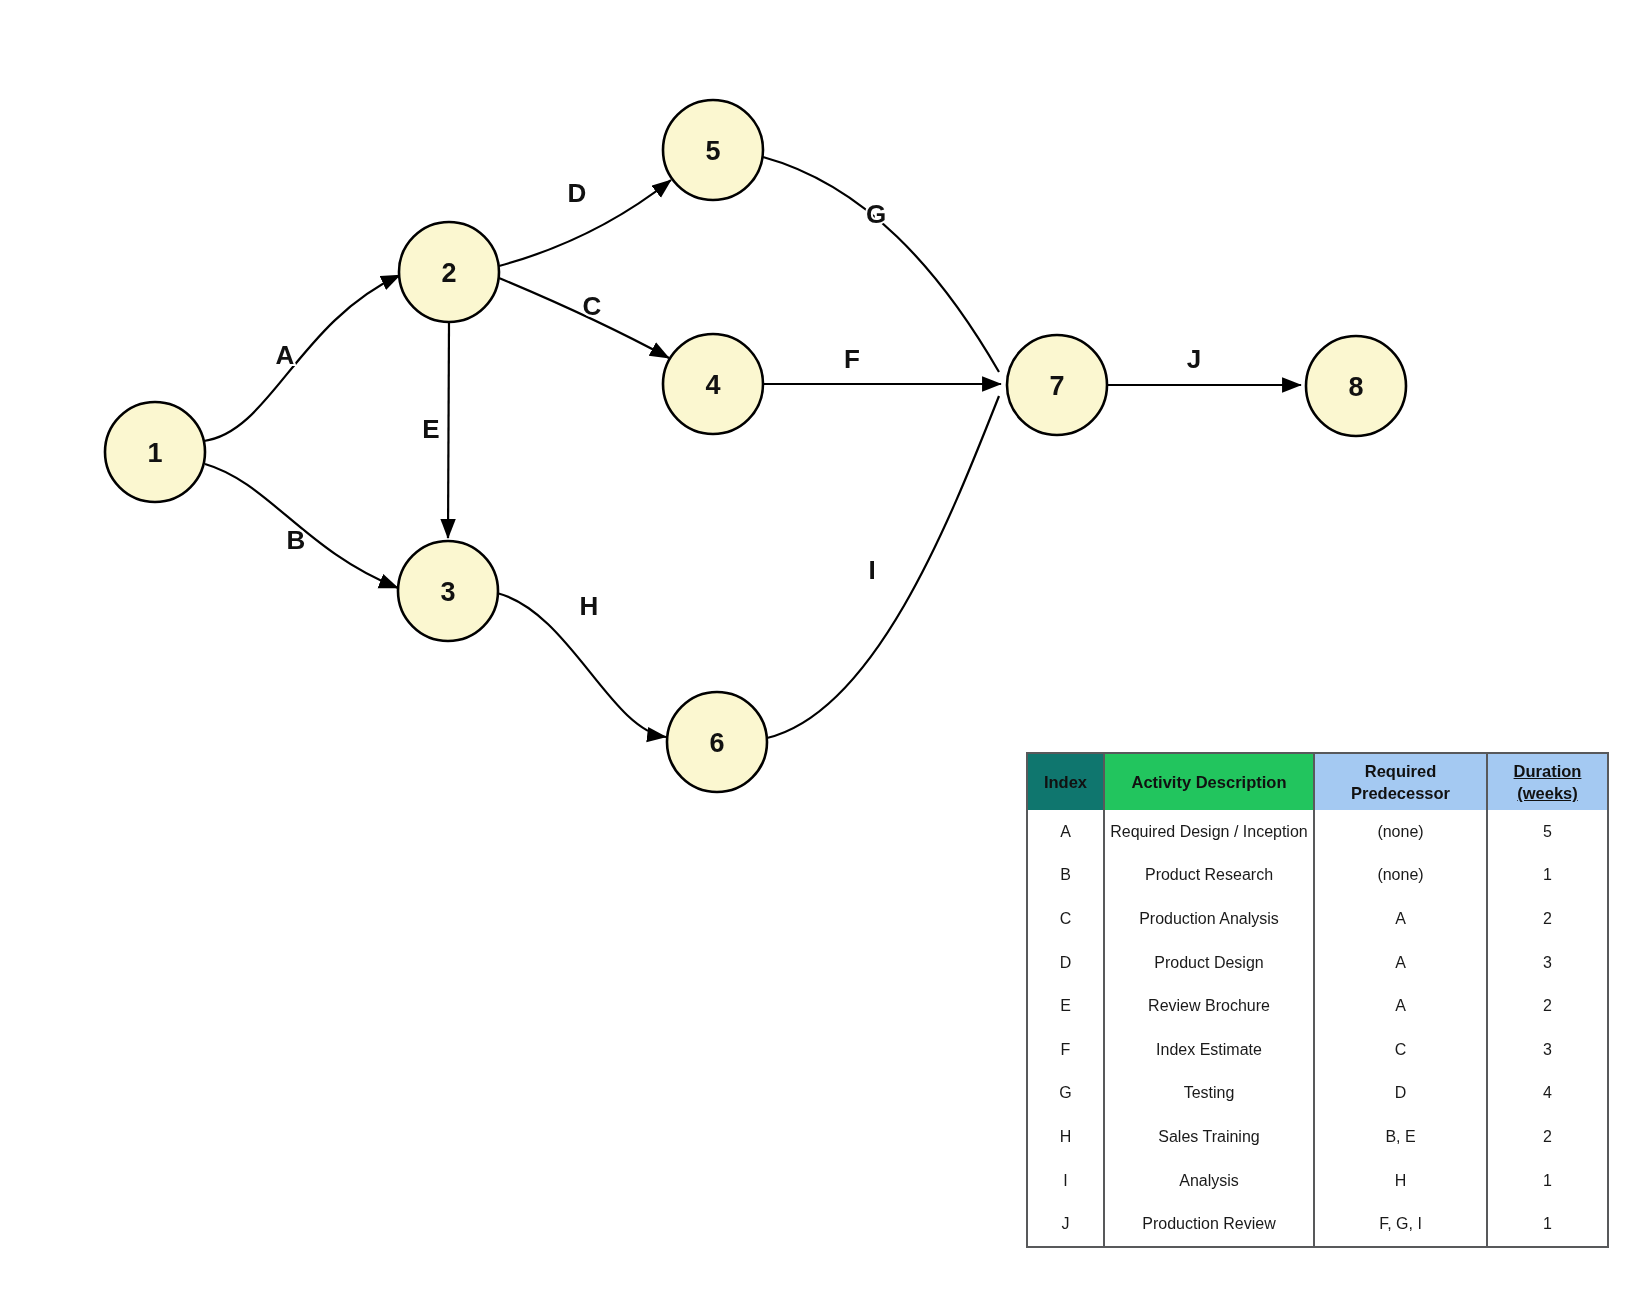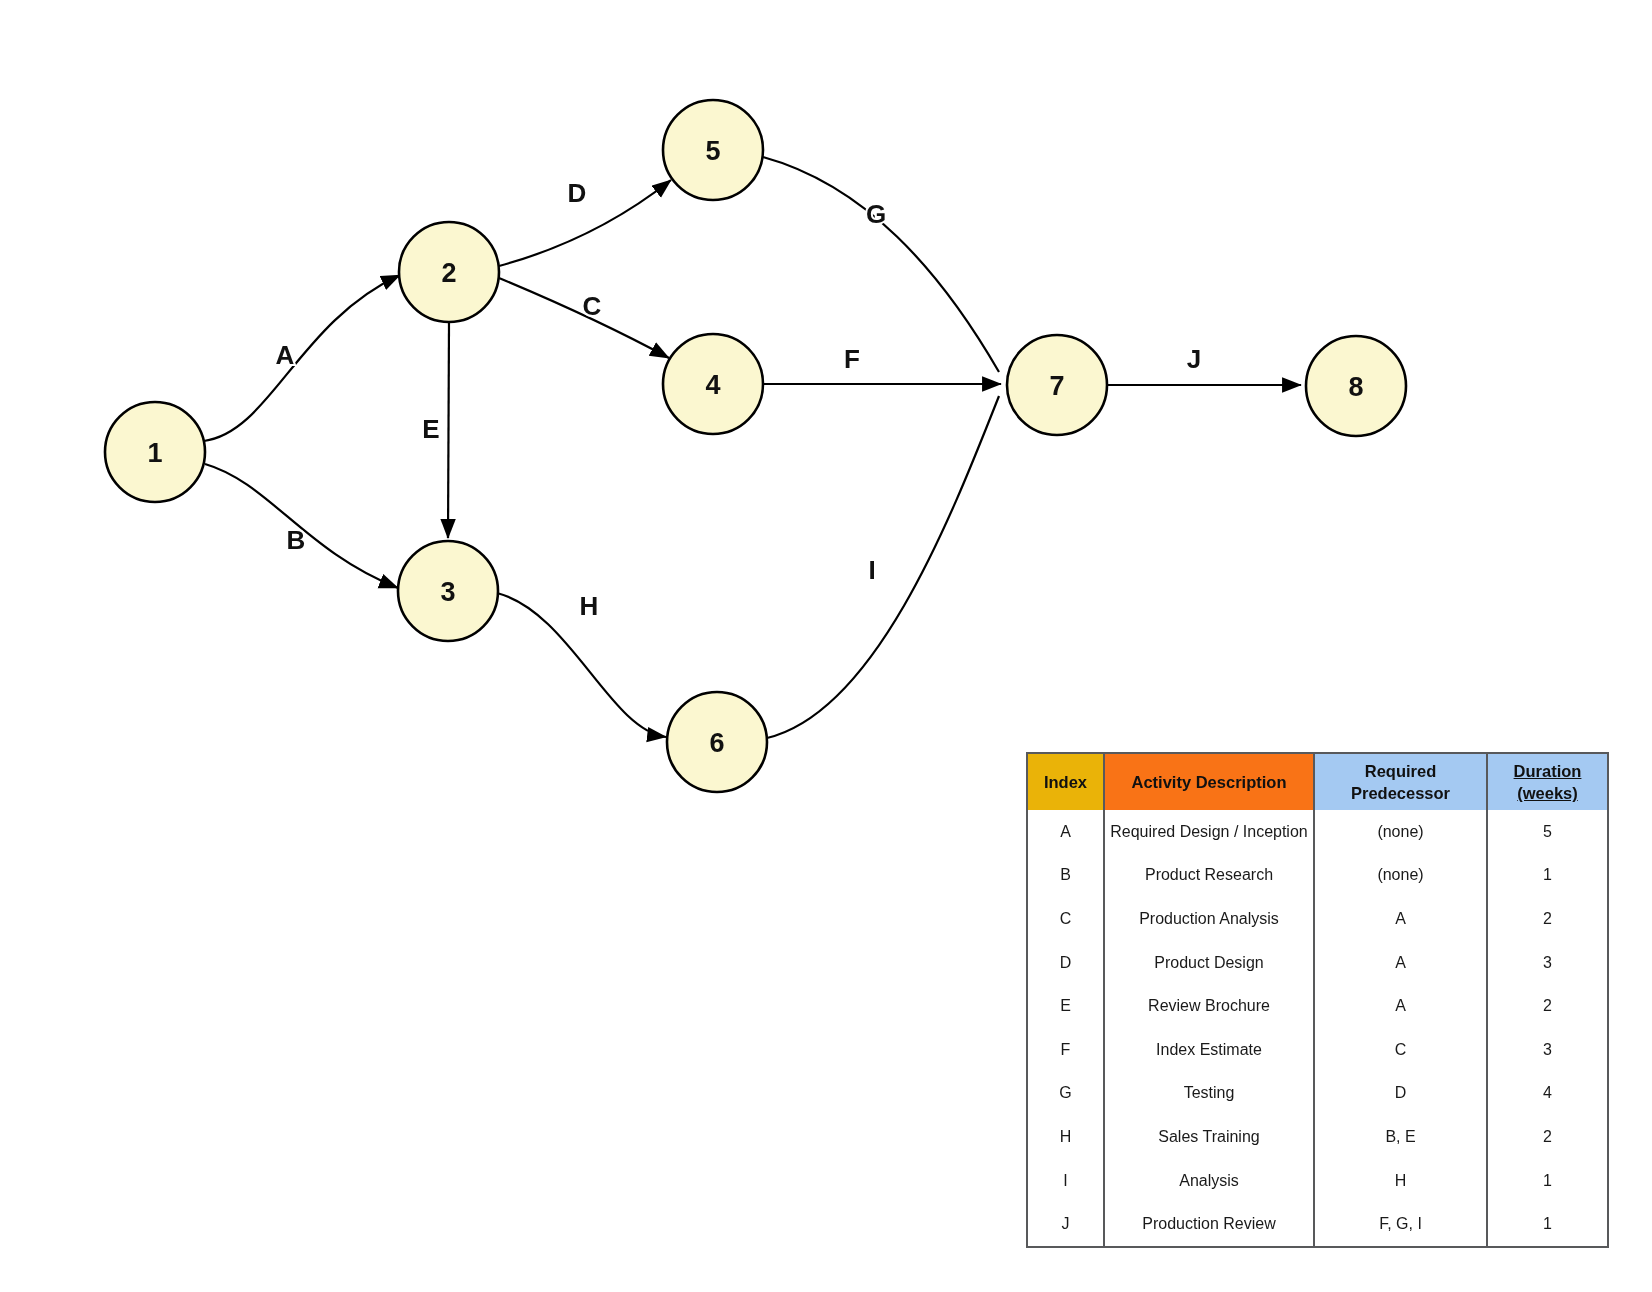--- a/index.html
+++ b/index.html
@@ -129,22 +129,22 @@
 
   <table class="activity-table">
     <colgroup>
       <col style="width:77px">
       <col style="width:210px">
       <col style="width:173px">
       <col style="width:121px">
     </colgroup>
     <thead>
       <tr>
-        <th style="background: #eab308;">Index</th>
-        <th style="background: #f97316;">Activity Description</th>
+        <th style="background: #0f766e;">Index</th>
+        <th style="background: #22c55e;">Activity Description</th>
         <th style="background: rgb(164, 201, 242); margin-left: 16px;">Required
 Predecessor</th>
         <th style="background: rgb(164, 201, 242); text-decoration: underline;">Duration
 (weeks)</th>
       </tr>
     </thead>
     <tbody id="table-body">
         <tr>
           <td>A</td>
           <td>Required Design / Inception</td>

